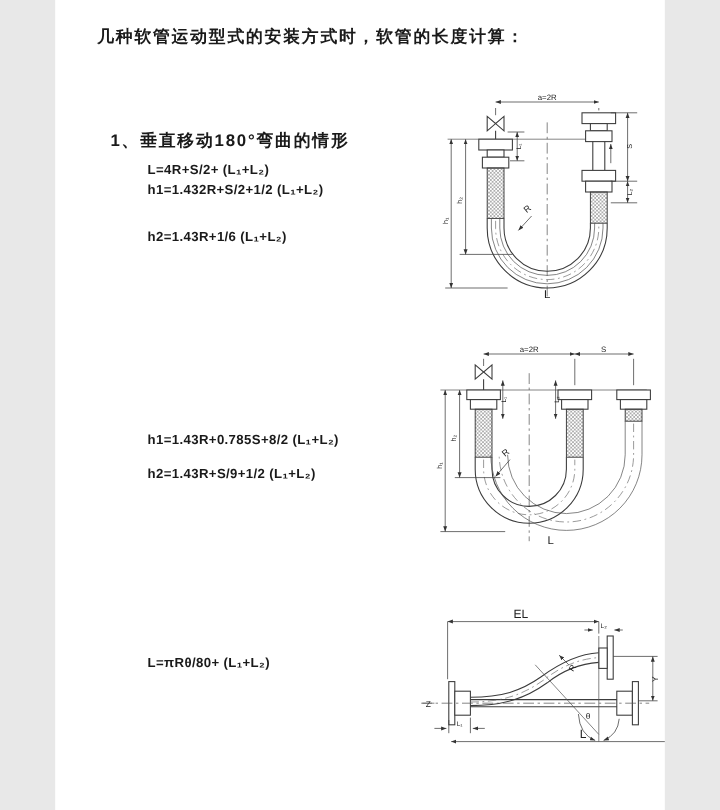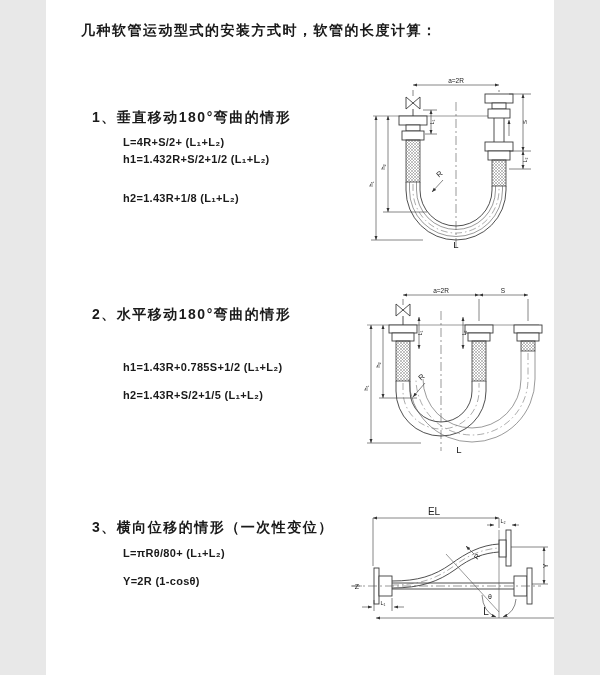--- a/index.html
+++ b/index.html
@@ -23,29 +23,26 @@
 </head>
 <body>
 
 <div id="page">
 
   <div class="abs title" style="left:35px;top:22px">几种软管运动型式的安装方式时，软管的长度计算：</div>
 
   <div class="abs sec-heading" style="left:46px;top:109px">1、垂直移动180°弯曲的情形</div>
   <div class="abs formula" style="left:77px;top:136px">L=4R+S/2+ (L₁+L₂)</div>
   <div class="abs formula" style="left:77px;top:153px">h1=1.432R+S/2+1/2 (L₁+L₂)</div>
-  <div class="abs formula" style="left:77px;top:192px">h2=1.43R+1/8 (L₁+L₂)</div>
-
-  <div class="abs sec-heading" style="left:46px;top:306px">2、水平移动180°弯曲的情形</div>
-  <div class="abs formula" style="left:77px;top:361px">h1=1.43R+0.785S+1/2 (L₁+L₂)</div>
-  <div class="abs formula" style="left:77px;top:389px">h2=1.43R+S/2+1/5 (L₁+L₂)</div>
-
-  <div class="abs sec-heading" style="left:46px;top:519px">3、横向位移的情形（一次性变位）</div>
+  <div class="abs formula" style="left:77px;top:192px">h2=1.43R+1/6 (L₁+L₂)</div>
+
+  <div class="abs formula" style="left:77px;top:361px">h1=1.43R+0.785S+8/2 (L₁+L₂)</div>
+  <div class="abs formula" style="left:77px;top:389px">h2=1.43R+S/9+1/2 (L₁+L₂)</div>
+
   <div class="abs formula" style="left:77px;top:547px">L=πRθ/80+ (L₁+L₂)</div>
-  <div class="abs formula" style="left:77px;top:575px">Y=2R (1-cosθ)</div>
 
   <svg class="abs" style="left:315px;top:72px" width="235" height="192" viewBox="0 0 235 192">
     <defs>
       <marker id="ar1" viewBox="0 0 10 10" refX="9" refY="5" markerWidth="7.5" markerHeight="7.5" orient="auto-start-reverse">
         <path d="M0,1.6 L9,5 L0,8.4 Z" fill="#333"></path>
       </marker>
       <pattern id="br1" width="3" height="3" patternUnits="userSpaceOnUse">
         <path d="M0,3 L3,0 M0,0 L3,3" stroke="#777" stroke-width="0.45"></path>
       </pattern>
     </defs>

